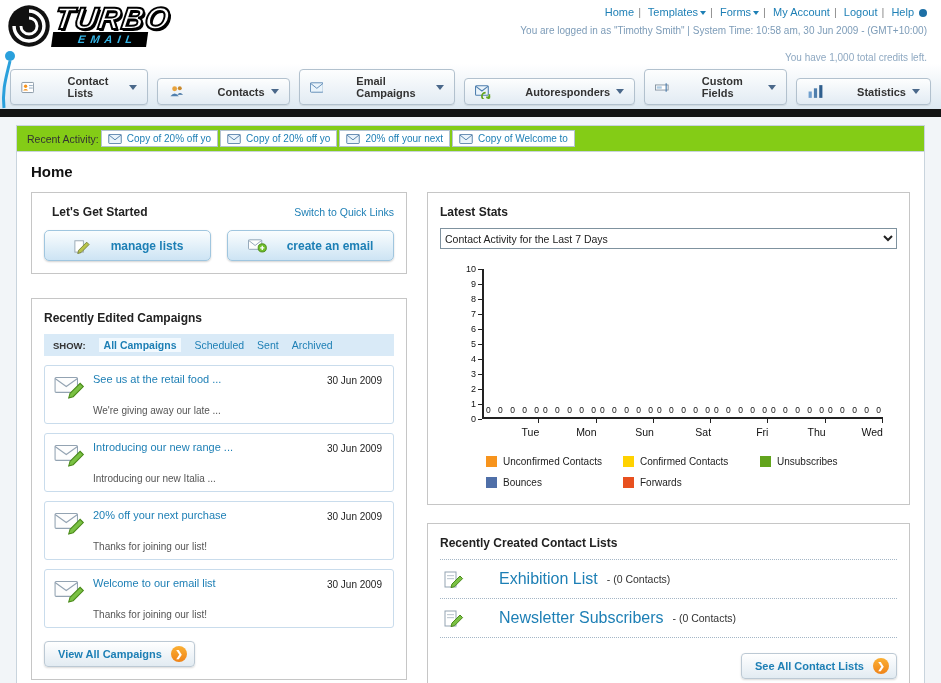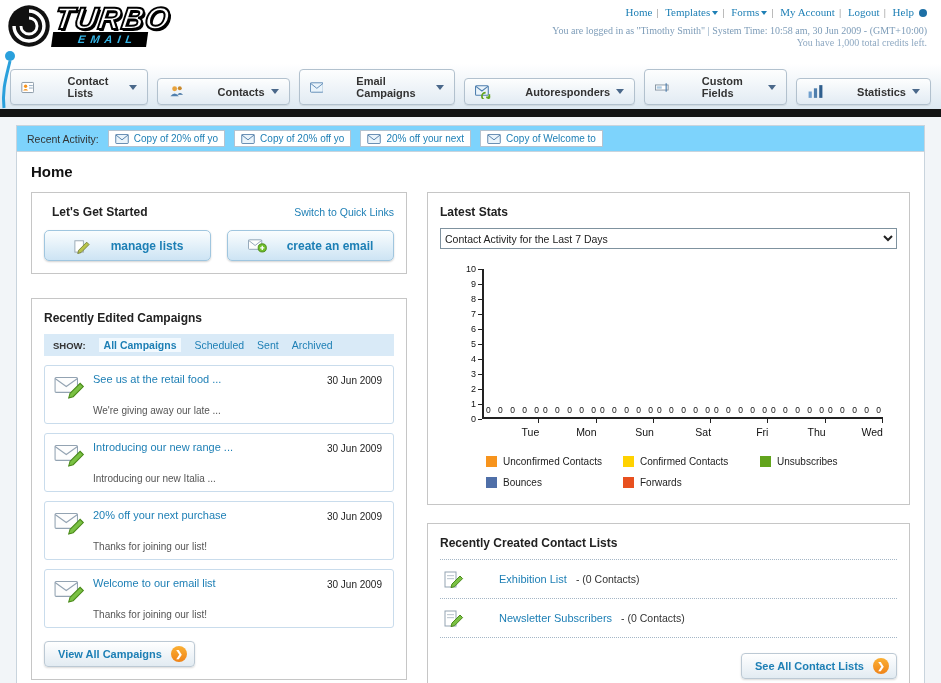--- a/index.html
+++ b/index.html
@@ -21,48 +21,48 @@
     font-size: 31px; font-weight: 900; font-style: italic; letter-spacing: 1px;
     color: #fff; -webkit-text-stroke: 2px #000; text-shadow: 2px 2px 0 #000;
     display: block; line-height: 28px;
   }
   .logo-email {
     display: inline-block; background: #000; color: #35b6e8;
     font-size: 11px; font-weight: bold; font-style: italic; letter-spacing: 5px;
     padding: 1px 10px 2px 26px; margin-top: -3px;
   }
   .antenna { position: absolute; left: 0; top: 48px; }
-  .top-right { position: absolute; right: 14px; top: 6px; text-align: right; font-family: Liberation Serif, serif; }
+  .top-right { position: absolute; right: 14px; top: 6px; text-align: right; }
   .top-links { font-size: 11px; }
   .top-links a { color: #1d7fb5; text-decoration: none; }
   .top-links .sep { color: #888; margin: 0 4px; }
   .caret-sm { display: inline-block; width: 0; height: 0; border-left: 3px solid transparent; border-right: 3px solid transparent; border-top: 4px solid #1d7fb5; margin-left: 2px; vertical-align: middle; }
   .edge-dot { display: inline-block; width: 8px; height: 8px; border-radius: 50%; background: #1d6fa5; margin-left: 5px; vertical-align: middle; }
   .session-line { margin-top: 7px; font-size: 10px; color: #7d9cb8; }
-  .credits-line { margin-top: 1px; font-size: 10px; color: #8fa9c2; }
+  .credits-line { margin-top: 16px; font-size: 10px; color: #8fa9c2; }
 
   
   .main-nav { background: linear-gradient(#ffffff, #dde8f1); padding: 5px 10px 0; }
   .tabs { display: flex; align-items: flex-end; gap: 9px; }
   .tab {
     display: inline-flex; align-items: center; gap: 6px;
     background: linear-gradient(#fdfefe, #e2ebf3);
     border: 1px solid #b2c1ce; border-radius: 4px;
     padding: 5px 10px; margin-bottom: 4px; cursor: pointer;
     box-shadow: 0 1px 1px rgba(0,0,0,0.08);
   }
   .tab-label { font-weight: bold; font-size: 11px; color: #333; margin-left: 27px; }
   .tab .caret { width: 0; height: 0; border-left: 4px solid transparent; border-right: 4px solid transparent; border-top: 5px solid #4a688a; }
   .tab svg { width: 17px; height: 15px; }
   .black-bar { height: 8px; background: #141414; }
 
   
   .content-frame { margin: 8px 16px 0; background: #fff; border: 1px solid #c9d4dd; min-height: 560px; padding-bottom: 16px; }
 
-  .recent-activity { display: flex; align-items: center; gap: 9px; padding: 4px 10px; border-bottom: 1px solid #c9d4dd; background: #7dd3fc; }
+  .recent-activity { display: flex; align-items: center; gap: 2px; padding: 4px 10px; border-bottom: 1px solid #c9d4dd; background: #84cc16; }
   .ra-label { font-size: 10.5px; color: #333; }
   .ra-item { display: inline-flex; align-items: center; gap: 5px; border: 1px solid #b3c3d1; padding: 2px 6px; background: #fff; cursor: pointer; }
   .ra-item svg { width: 14px; height: 10px; }
   .ra-item a { color: #1d7fb5; font-size: 10px; text-decoration: none; white-space: nowrap; }
 
   .page-title { padding: 11px 14px 0; font-size: 15px; font-weight: bold; color: #111; }
 
   .columns { display: flex; gap: 20px; padding: 12px 14px 0; align-items: flex-start; }
   .left-col { width: 376px; flex: none; }
   .right-col { flex: 1; }
@@ -129,21 +129,21 @@
   .day-label { flex: 1; text-align: right; font-size: 10.5px; color: #111; }
   .legend { margin: 18px 0 4px 46px; display: flex; flex-wrap: wrap; row-gap: 10px; }
   .legend-item { width: 33.33%; display: flex; align-items: center; gap: 6px; font-size: 10px; color: #222; }
   .swatch { width: 11px; height: 11px; flex: none; display: inline-block; }
 
   
   .contact-lists { margin-top: 18px; }
   .contact-lists .panel-title { padding-bottom: 9px; border-bottom: 1px dotted #a4b6c6; }
   .cl-item { display: flex; align-items: center; gap: 9px; padding: 9px 3px; border-bottom: 1px dotted #a4b6c6; cursor: pointer; }
   .cl-item svg { width: 21px; height: 20px; }
-  .cl-name { color: #1d7fb5; font-size: 11px; text-decoration: none; padding-left: 26px; }
+  .cl-name { color: #1d7fb5; font-size: 16px; text-decoration: none; padding-left: 26px; }
   .cl-detail { color: #333; font-size: 10.5px; }
   .see-all-row { display: flex; justify-content: flex-end; margin-top: 15px; }
 </style>
 </head>
 <body>
 
 <div class="page">
 
   <header class="topbar">
     <div class="logo">

